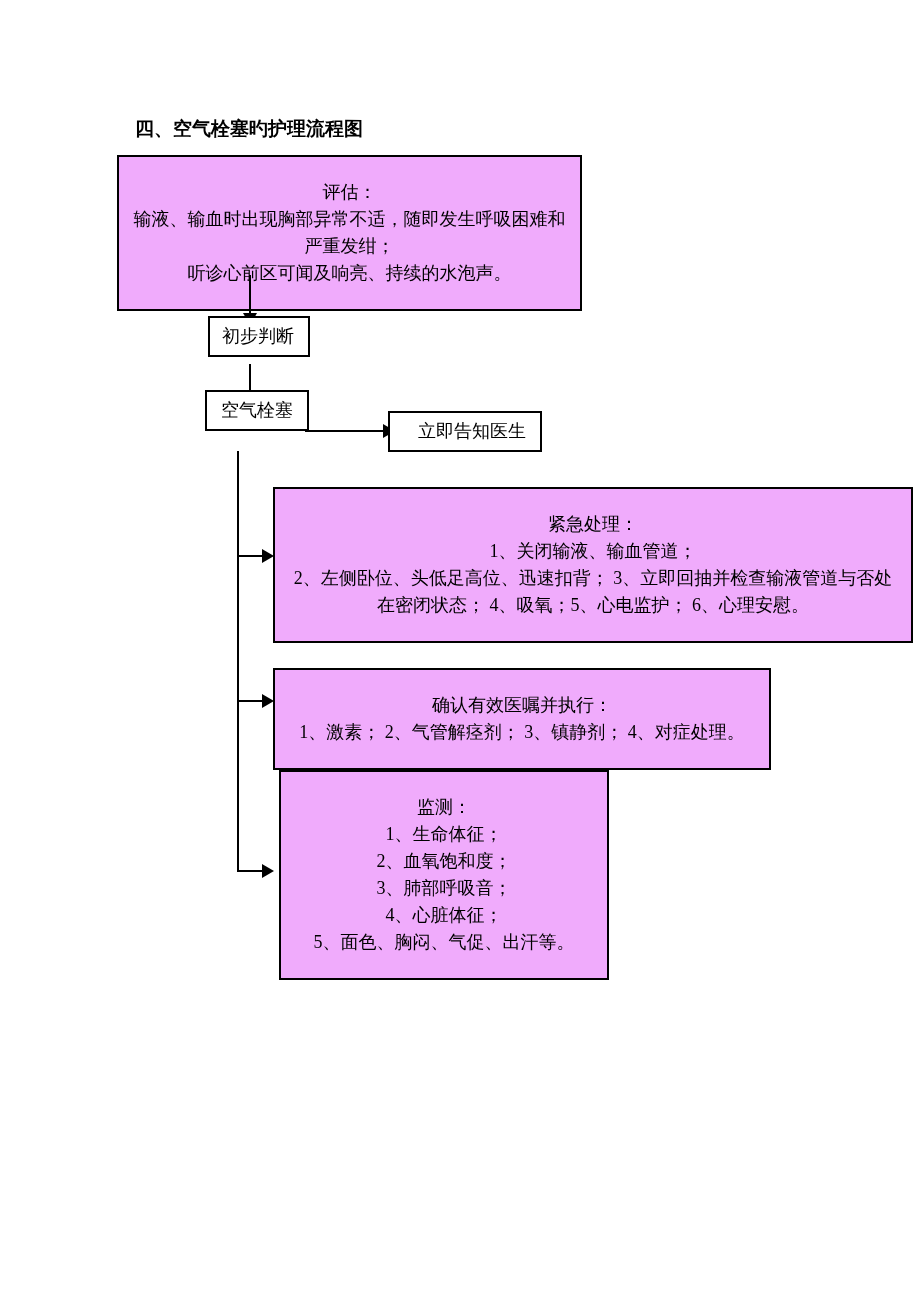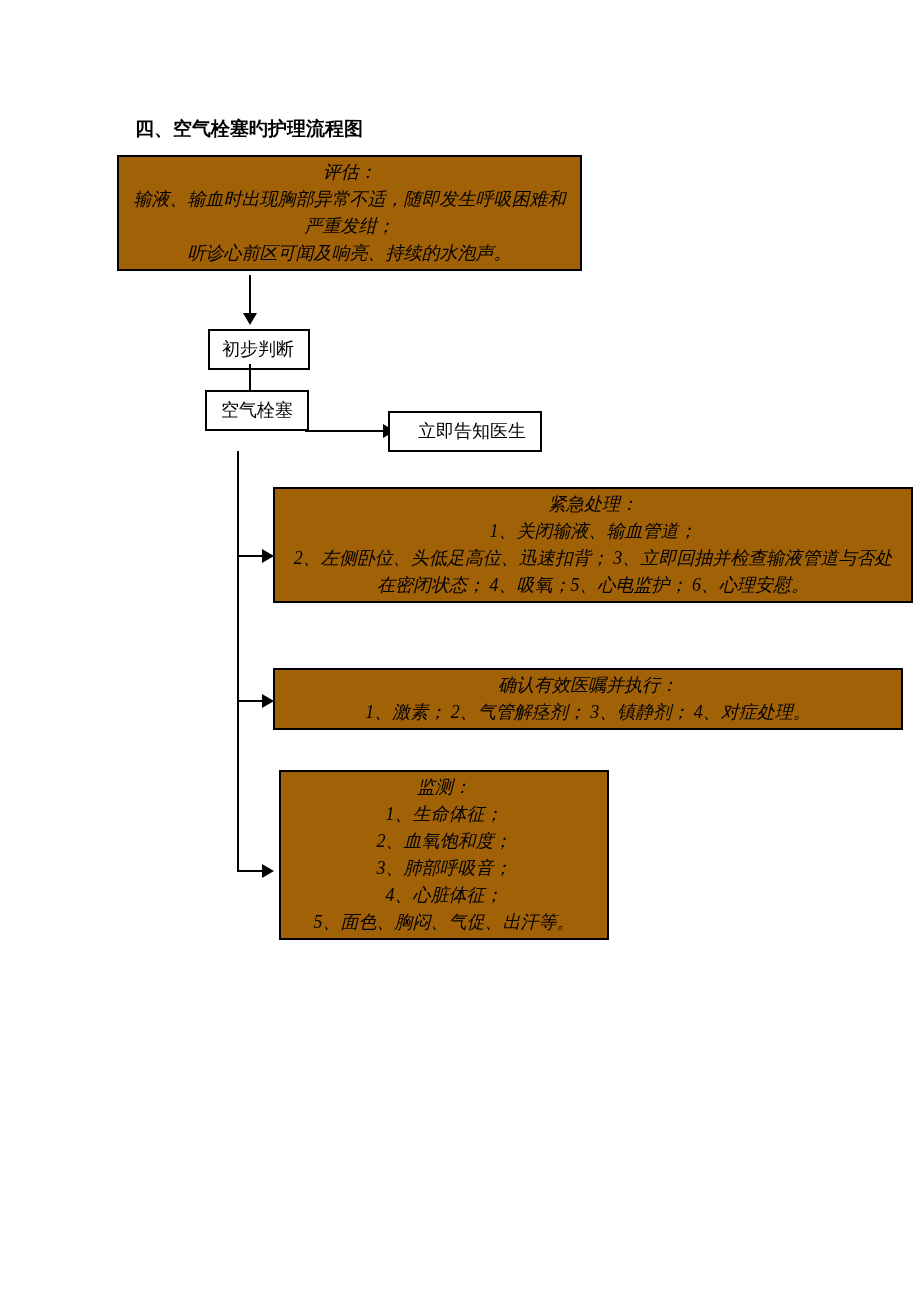--- a/index.html
+++ b/index.html
@@ -14,24 +14,23 @@
     .title {
       position: absolute;
       top: 116px;
       left: 135px;
       font-weight: bold;
       font-size: 19px;
     }
     .box {
       position: absolute;
       border: 2px solid #000;
-      background: #a16207;
-      padding: 2px 10px;
+      background: #f0abfc;
+      padding: 22px 10px;
       line-height: 1.5;
-      font-style: italic;
     }
     .small-box {
       position: absolute;
       border: 2px solid #000;
       background: #fff;
       padding: 6px 14px;
       line-height: 1.4;
     }
     .line { position: absolute; background: #000; }
     .arrow-down {
@@ -55,21 +54,21 @@
 
 <div class="title">四、空气栓塞旳护理流程图</div>
 
 <div class="box multiline" style="top:155px; left:117px; width:465px;">评估：
 输液、输血时出现胸部异常不适，随即发生呼吸困难和严重发绀；
 听诊心前区可闻及响亮、持续的水泡声。</div>
 
 <div class="line" style="top:275px; left:249px; width:2px; height:40px;"></div>
 <div class="arrow-down" style="top:313px; left:243px;"></div>
 
-<div class="small-box" style="top:329px; left:208px;padding-left:12px;">初步判断</div>
+<div class="small-box" style="top:316px; left:208px;padding-left:12px;">初步判断</div>
 
 <div class="line" style="top:364px; left:249px; width:2px; height:38px;"></div>
 <div class="arrow-down" style="top:400px; left:243px;"></div>
 
 <div class="small-box" style="top:390px; left:205px;">空气栓塞</div>
 
 <div class="line" style="top:430px; left:305px; width:80px; height:2px;"></div>
 <div class="arrow-right" style="top:424px; left:383px;"></div>
 
 <div class="small-box" style="top:411px; left:388px;padding-left:28px;">立即告知医生</div>
@@ -77,21 +76,21 @@
 <div class="line" style="top:451px; left:237px; width:2px; height:420px;"></div>
 
 <div class="line" style="top:555px; left:237px; width:27px; height:2px;"></div>
 <div class="arrow-right" style="top:549px; left:262px;"></div>
 <div class="box multiline" style="top:487px; left:273px; width:640px;">紧急处理：
 1、关闭输液、输血管道；
 2、左侧卧位、头低足高位、迅速扣背；  3、立即回抽并检查输液管道与否处在密闭状态；  4、吸氧；5、心电监护；  6、心理安慰。</div>
 
 <div class="line" style="top:700px; left:237px; width:27px; height:2px;"></div>
 <div class="arrow-right" style="top:694px; left:262px;"></div>
-<div class="box multiline" style="top:668px; left:273px; width:630px;">确认有效医嘱并执行：
+<div class="box multiline" style="top:668px; left:273px; width:498px;">确认有效医嘱并执行：
 1、激素；  2、气管解痉剂；  3、镇静剂；  4、对症处理。</div>
 
 <div class="line" style="top:870px; left:237px; width:27px; height:2px;"></div>
 <div class="arrow-right" style="top:864px; left:262px;"></div>
 <div class="box multiline" style="top:770px; left:279px; width:330px;">监测：
 1、生命体征；
 2、血氧饱和度；
 3、肺部呼吸音；
 4、心脏体征；
 5、面色、胸闷、气促、出汗等。</div>

